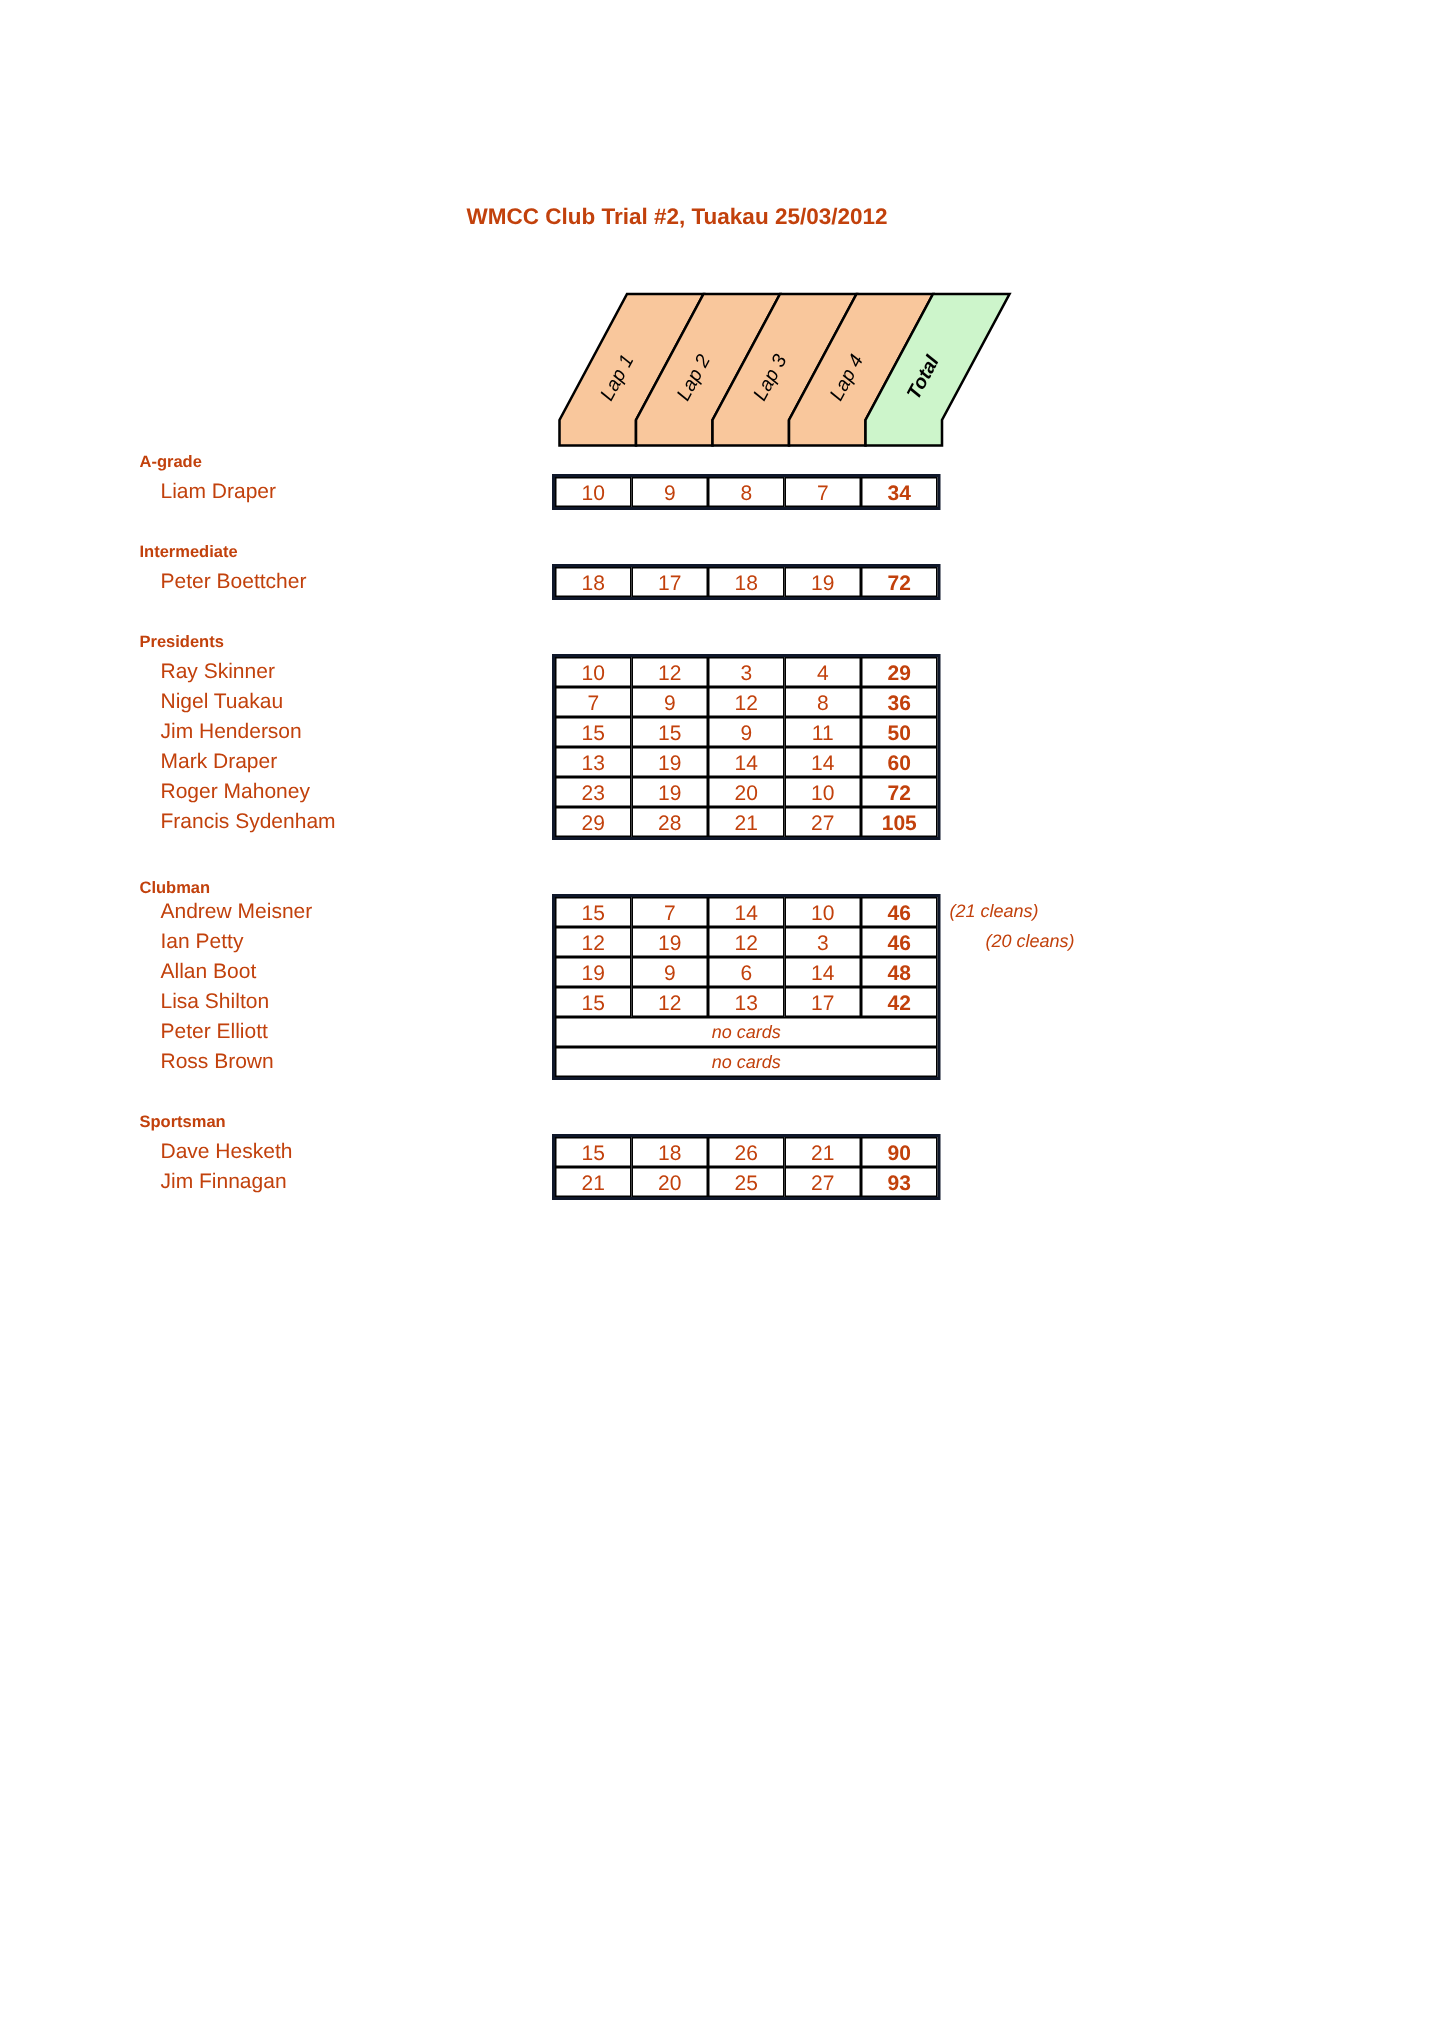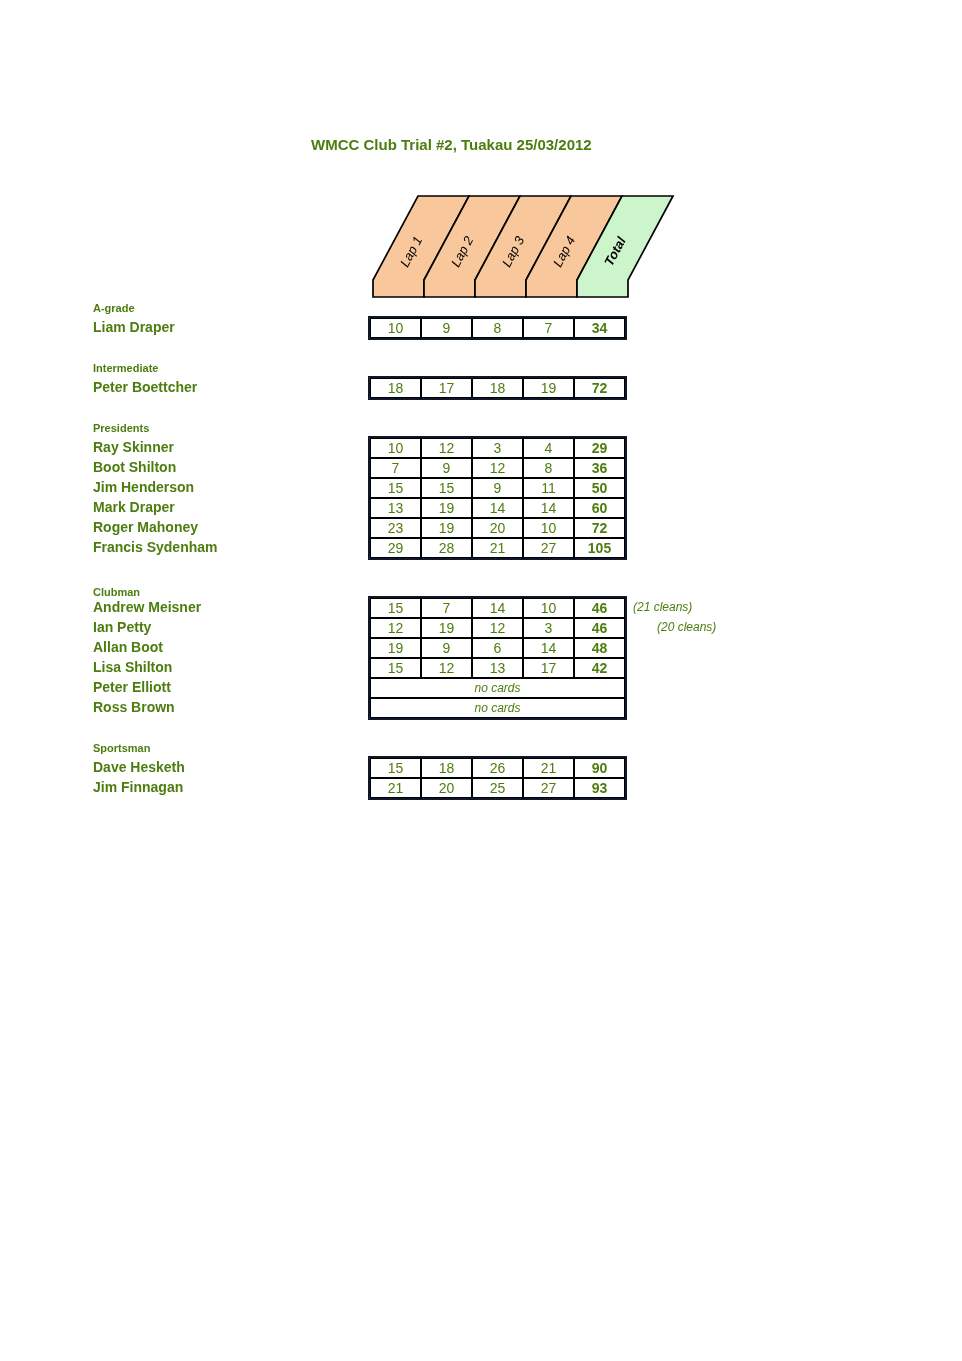--- a/index.html
+++ b/index.html
@@ -1,21 +1,21 @@
 <!DOCTYPE html>
 <html><head>
 <meta charset="utf-8">
 <style>
   html, body { margin: 0; padding: 0; background: #ffffff; }
   .page {
     position: relative;
     width: 962px;
     height: 1041px;
     background: #ffffff;
-    color: #4d7c0f;
+    color: #c2410c;
     font-family: "Liberation Sans", sans-serif;
     overflow: hidden;
     border-radius: 12px;
   }
   .title {
     position: absolute;
     left: 311px;
     top: 136px;
     font-size: 15px;
     font-weight: bold;
@@ -40,26 +40,25 @@
     position: absolute;
     left: 93px;
     height: 17px;
     line-height: 17px;
     font-size: 11px;
     font-weight: bold;
     white-space: nowrap;
   }
   .rider-name {
     position: absolute;
-    left: 93px;
+    left: 107px;
     height: 20px;
     line-height: 20px;
     font-size: 14px;
     white-space: nowrap;
-    font-weight: bold;
   }
   .score-table {
     position: absolute;
     left: 368px;
     display: grid;
     grid-template-columns: repeat(5, 51px);
     border: 2px solid #0f172a;
     background: #ffffff;
   }
   .cell {
@@ -130,21 +129,21 @@
       <div class="rider-name" style="top: 377px;">Peter Boettcher</div>
       <div class="score-table" style="top: 376px;">
         <div class="cell">18</div>
         <div class="cell">17</div>
         <div class="cell">18</div>
         <div class="cell">19</div>
         <div class="cell total">72</div>
       </div>
       <div class="section-label" style="top: 420px;">Presidents</div>
       <div class="rider-name" style="top: 437px;">Ray Skinner</div>
-      <div class="rider-name" style="top: 457px;">Boot Shilton</div>
+      <div class="rider-name" style="top: 457px;">Nigel Tuakau</div>
       <div class="rider-name" style="top: 477px;">Jim Henderson</div>
       <div class="rider-name" style="top: 497px;">Mark Draper</div>
       <div class="rider-name" style="top: 517px;">Roger Mahoney</div>
       <div class="rider-name" style="top: 537px;">Francis Sydenham</div>
       <div class="score-table" style="top: 436px;">
         <div class="cell">10</div>
         <div class="cell">12</div>
         <div class="cell">3</div>
         <div class="cell">4</div>
         <div class="cell total">29</div>

